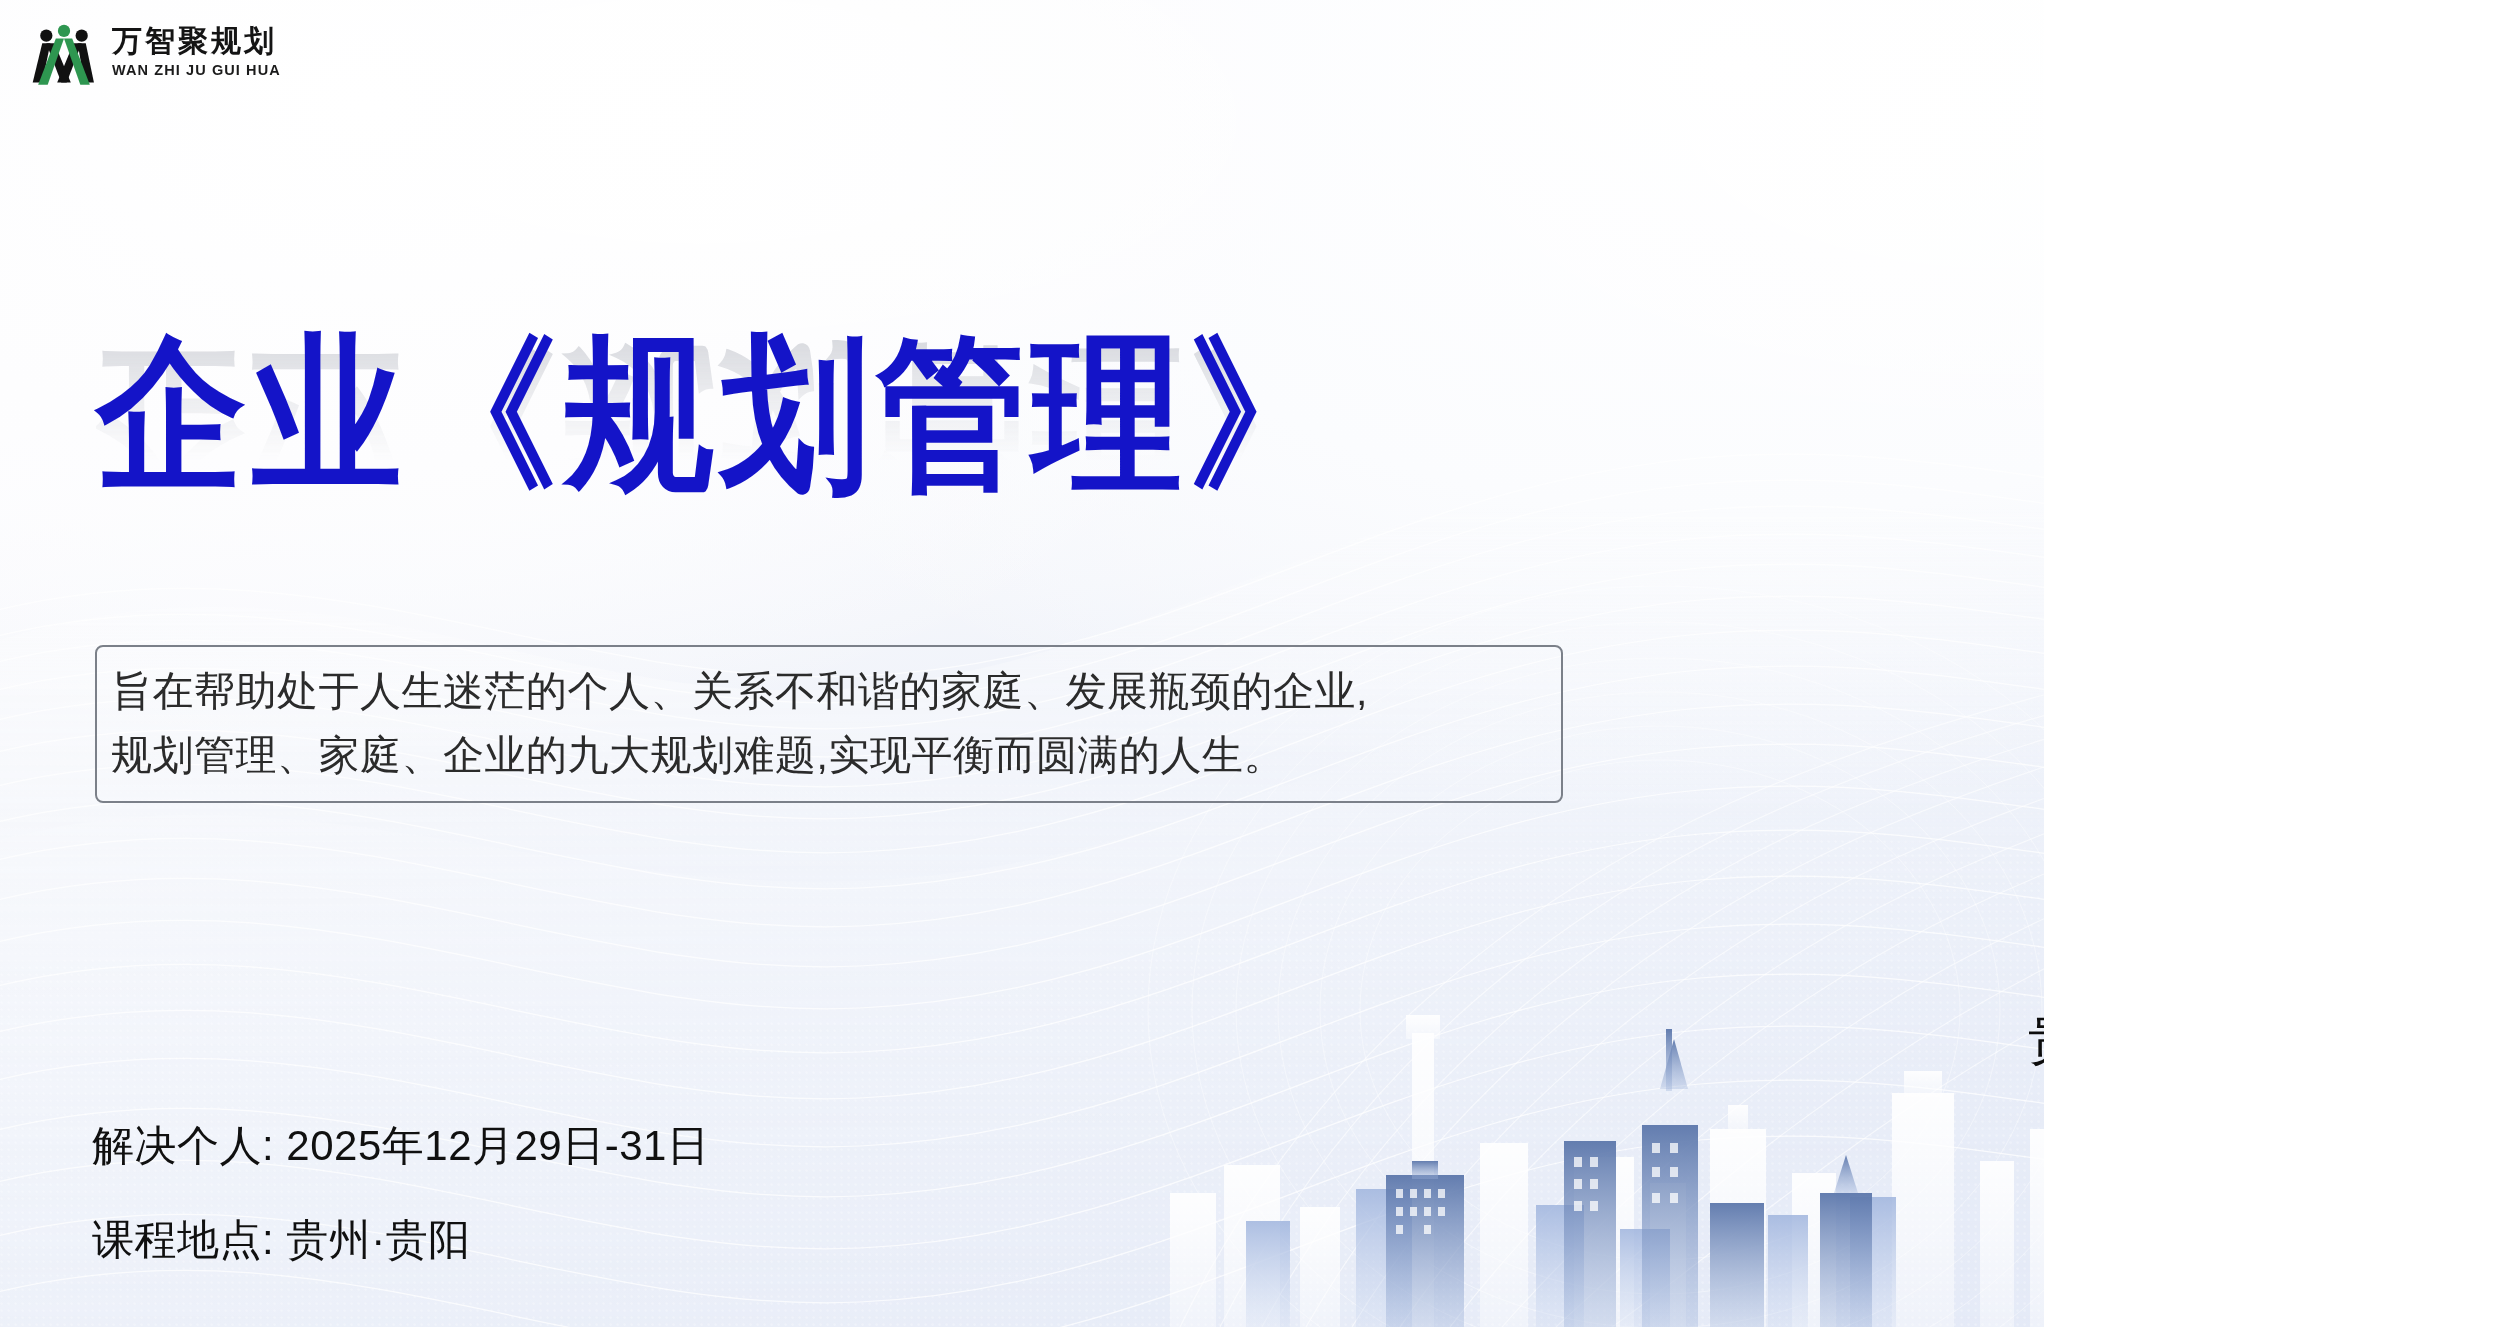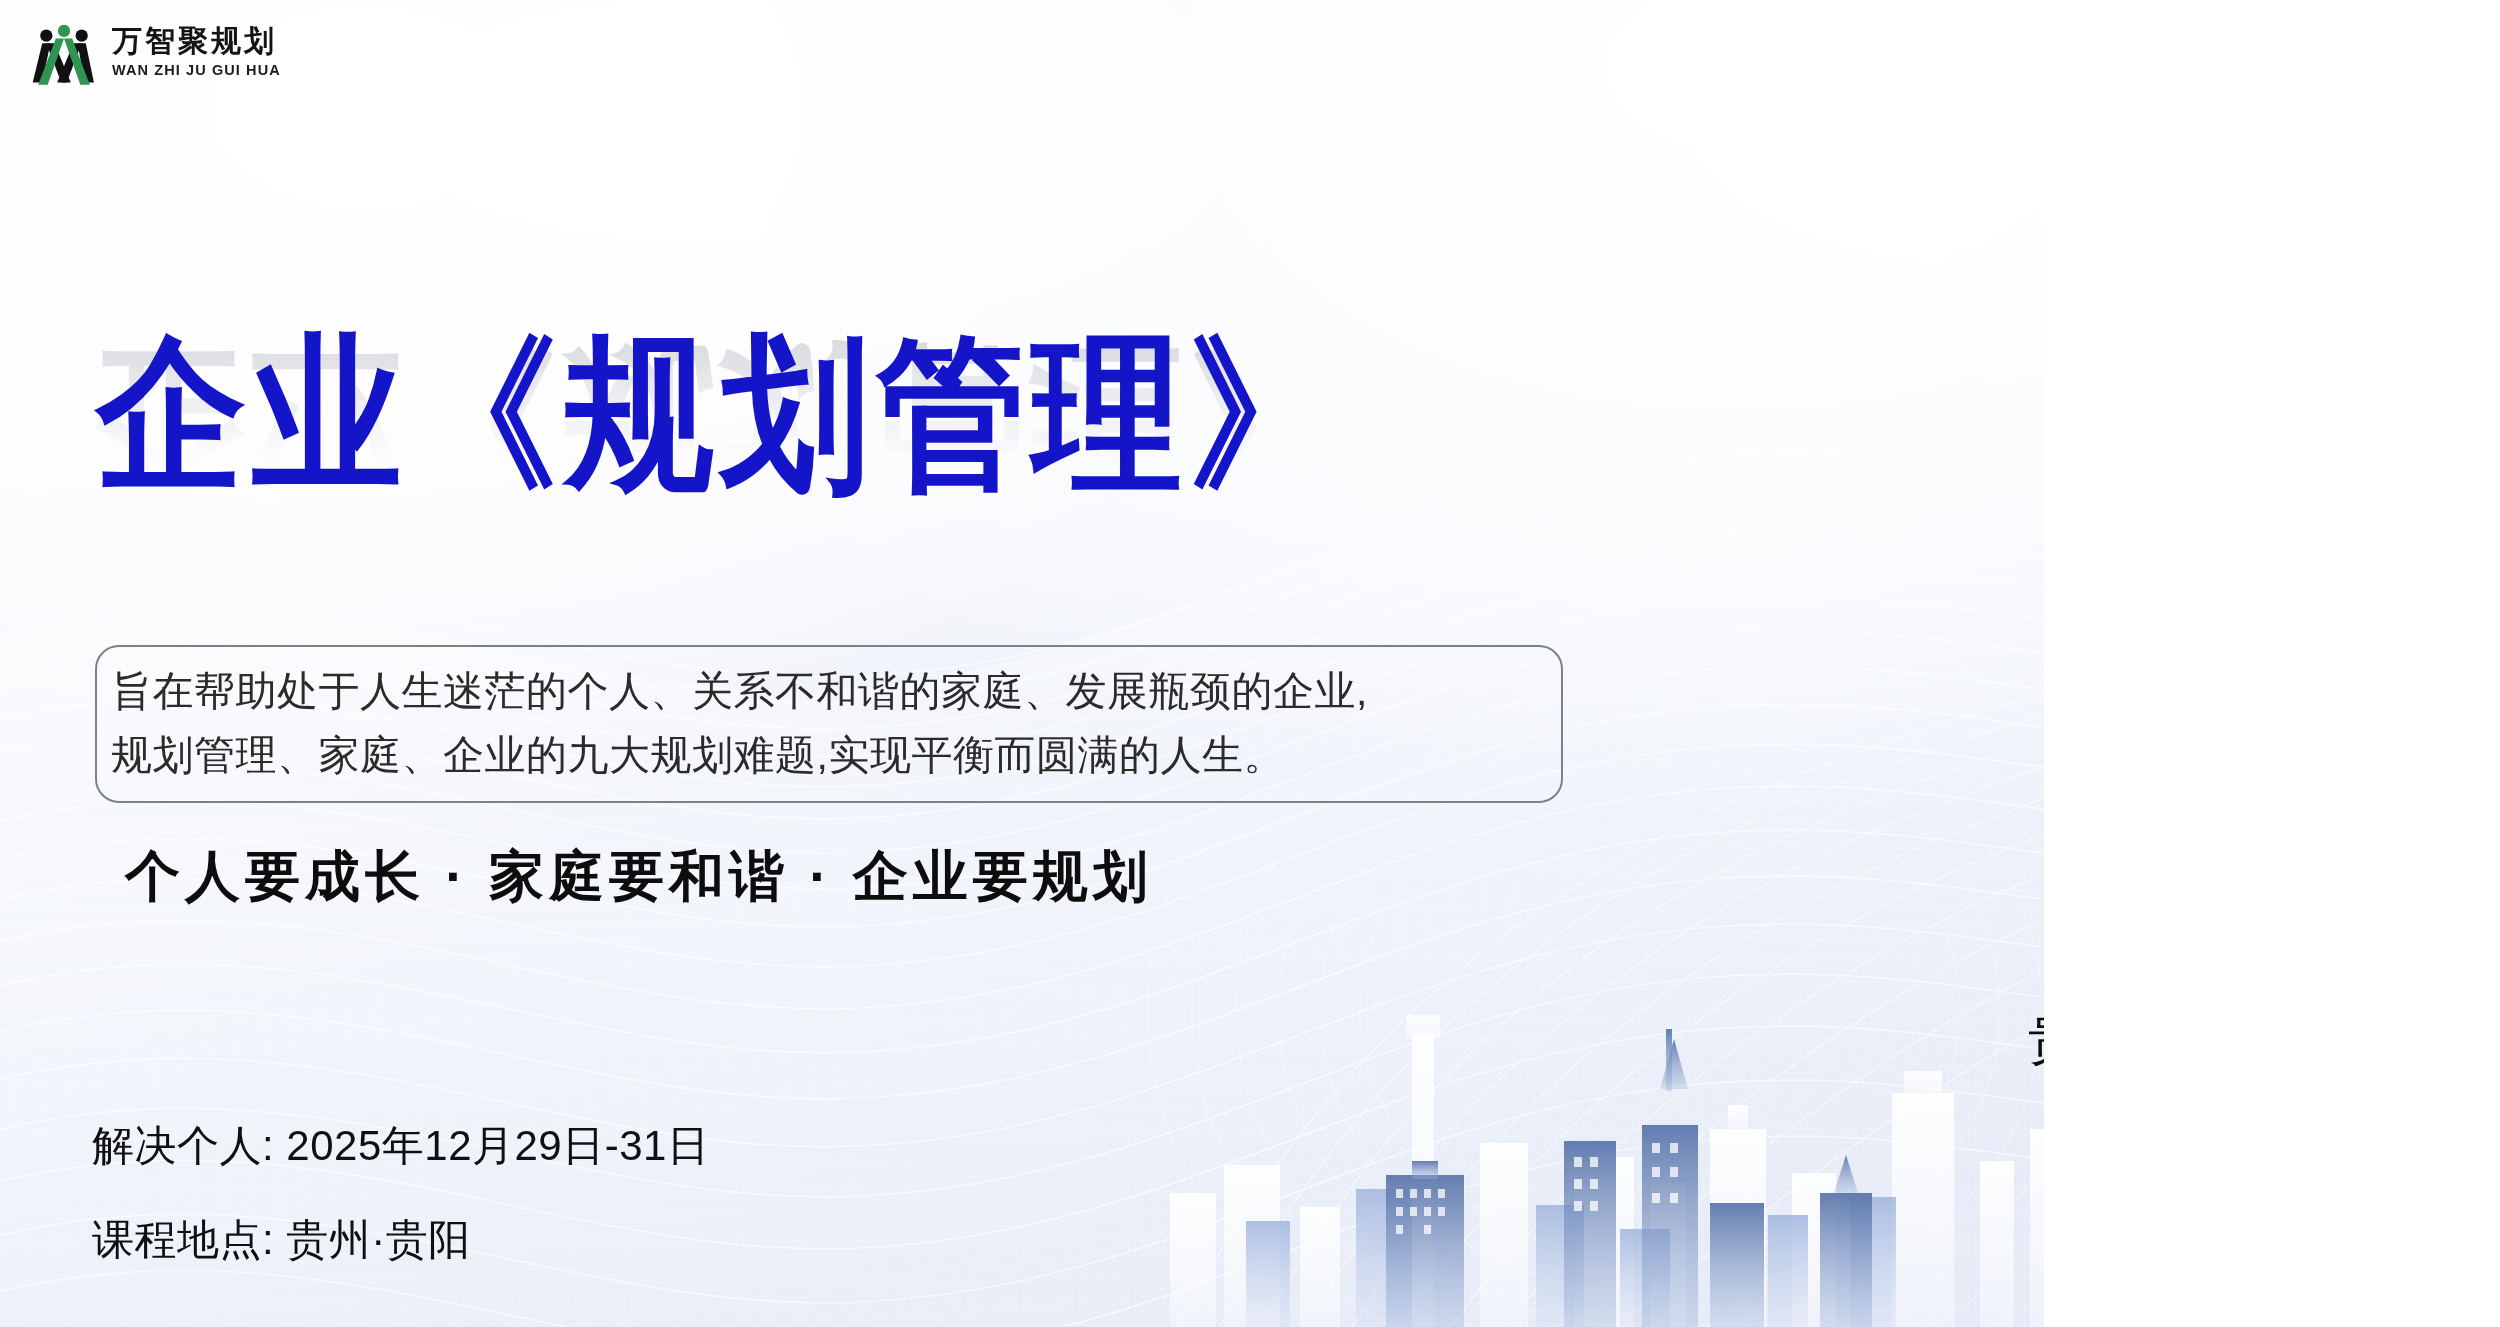--- a/index.html
+++ b/index.html
@@ -52,21 +52,21 @@
     transform:scaleY(-1.12);transform-origin:left top;
     color:#b9bcc4;
     -webkit-mask-image:linear-gradient(to top,rgba(0,0,0,.62) 0%,rgba(0,0,0,.26) 38%,rgba(0,0,0,0) 72%);
     mask-image:linear-gradient(to top,rgba(0,0,0,.62) 0%,rgba(0,0,0,.26) 38%,rgba(0,0,0,0) 72%);
     opacity:.85;
   }
 
   
   .desc-box{
     position:absolute;left:95px;top:645px;width:1468px;height:158px;
-    border:2.5px solid #7b8089;border-radius:24px;
+    border:2.5px solid #7b8089;border-radius:8px;
     box-sizing:border-box;
     display:flex;flex-direction:column;justify-content:center;
     padding:0 14px;
   }
   .desc-line{
     font-family:"Liberation Sans","DejaVu Sans",sans-serif;
     font-size:41px;color:#2b2b2b;line-height:1.55;white-space:nowrap;letter-spacing:.5px;
   }
 
   
@@ -312,21 +312,20 @@
   <div class="title-wrap">
     <div class="title-reflect">企业《规划管理》</div>
     <div class="title">企业《规划管理》</div>
   </div>
 
   <div class="desc-box">
     <div class="desc-line">旨在帮助处于人生迷茫的个人、关系不和谐的家庭、发展瓶颈的企业,</div>
     <div class="desc-line">规划管理、家庭、企业的九大规划难题,实现平衡而圆满的人生。</div>
   </div>
 
-  <div class="slogan">个人要成长 · 家庭要和谐 · 企业要规划</div>
 
   <div class="course-info">
     <div class="course-row">解决个人: 2025年12月29日-31日</div>
     <div class="course-row">课程地点: 贵州·贵阳</div>
   </div>
 
   <div class="loc">
     <svg class="loc-pin" viewBox="0 0 64 92" xmlns="http://www.w3.org/2000/svg">
       <path d="M32 2C15.4 2 2 15.4 2 32c0 20 24 48 29.1 56.6a1.1 1.1 0 0 0 1.9 0C38 80 62 52 62 32 62 15.4 48.6 2 32 2z" fill="#f7941d"></path>
       <circle cx="32" cy="31" r="11.5" fill="#ffffff"></circle>

